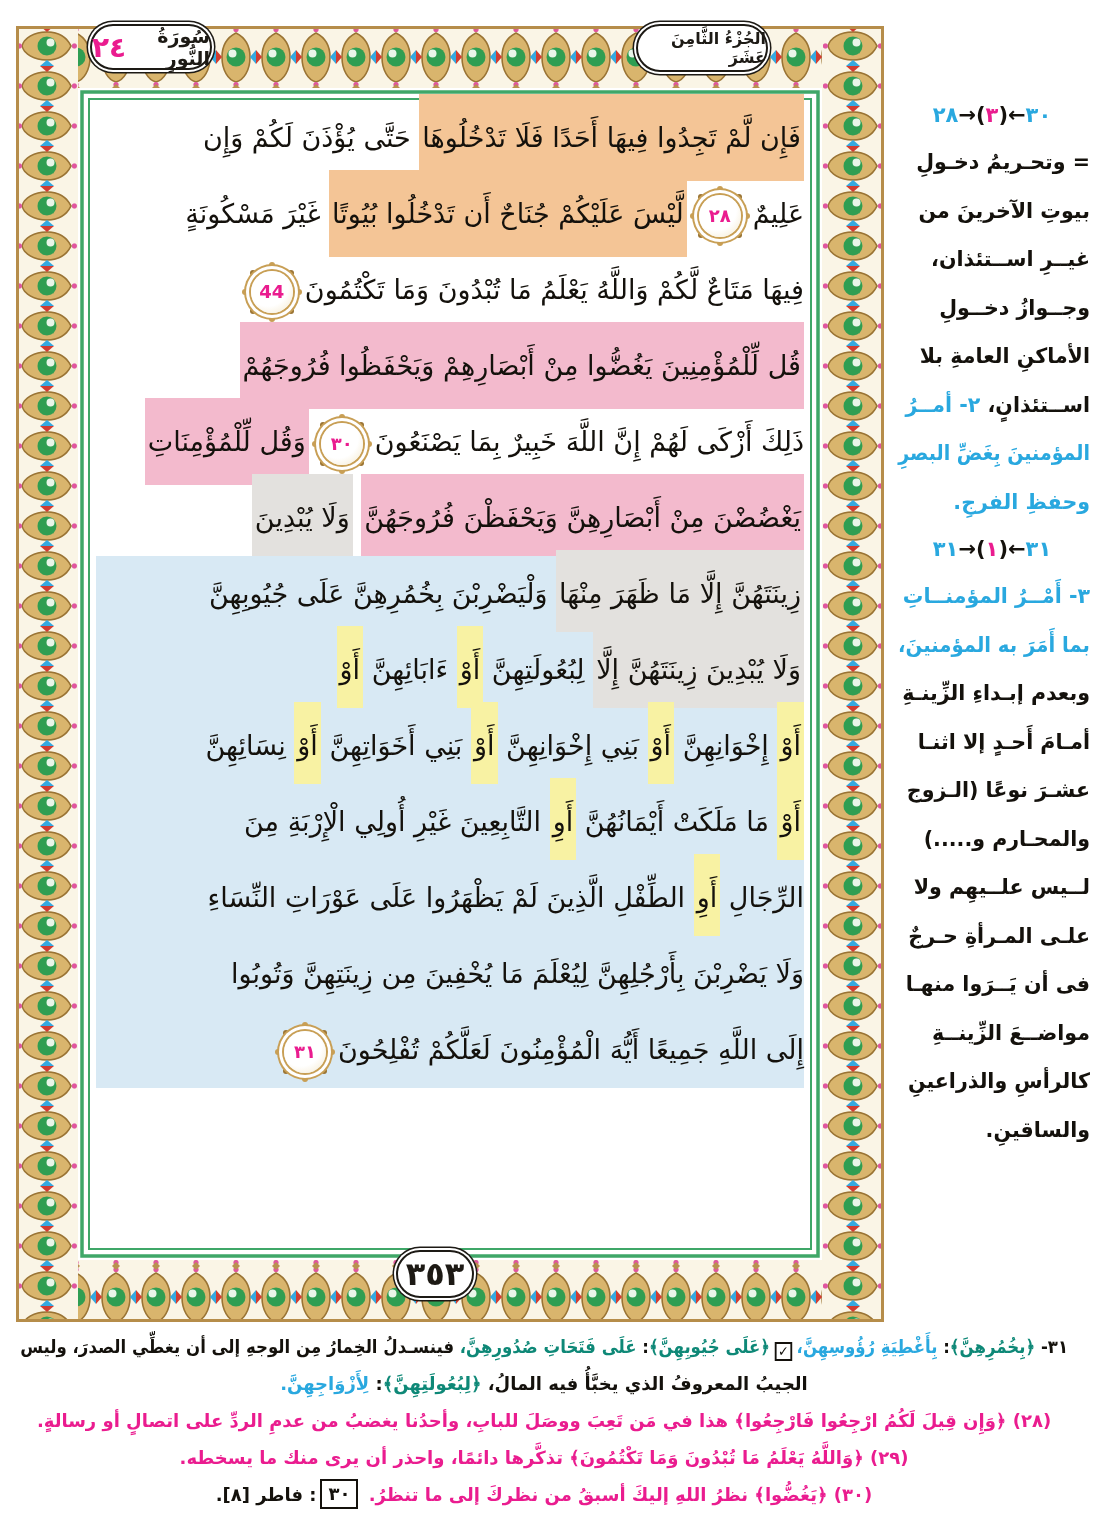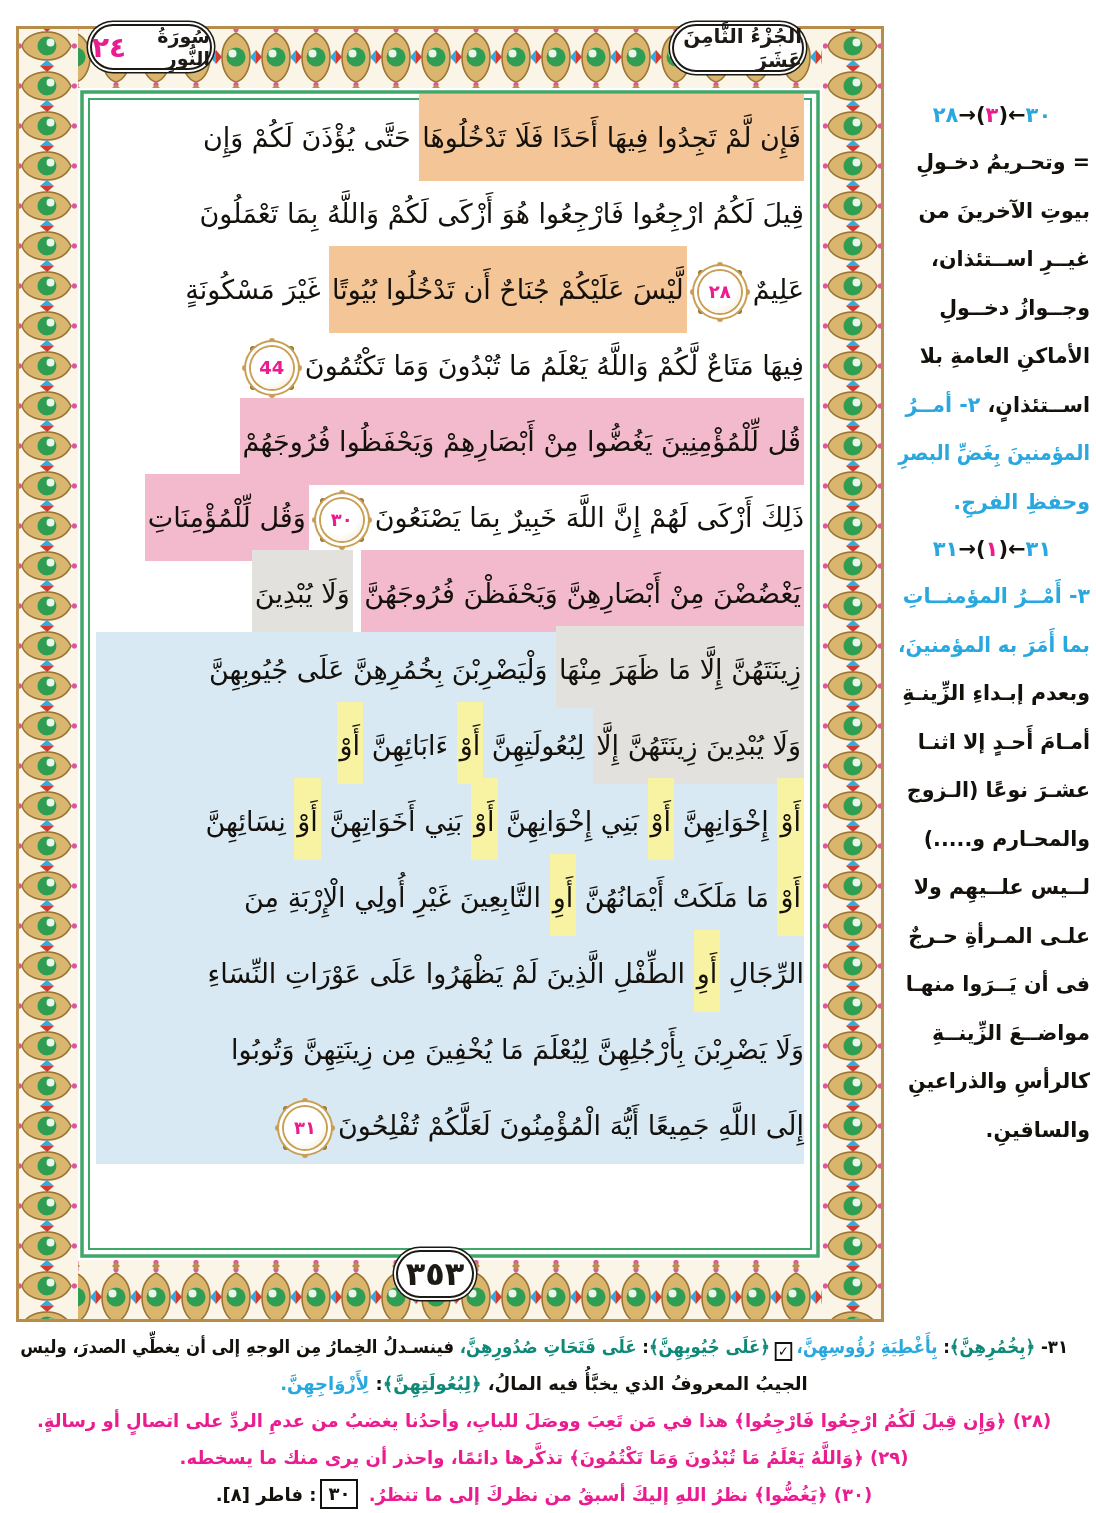--- a/index.html
+++ b/index.html
@@ -8,21 +8,21 @@
 
   
   .page-block { position:absolute; left:16px; top:26px; width:868px; height:1296px; background:#fff; }
   .frame-svg { position:absolute; left:0; top:0; }
 
   
   .cartouche { position:absolute; background:#fff; border:2px solid #1d1a15; border-radius:26px;
     box-shadow:0 0 0 2px #fff, 0 0 0 3.5px #1d1a15; display:flex; align-items:center; justify-content:center;
     gap:6px; direction:rtl; font-weight:bold; color:#1d1a15; z-index:5; }
   .cartouche.surah { left:90px; top:24px; width:122px; height:46px; font-size:19px; }
-  .cartouche.juz   { left:636px; top:24px; width:132px; height:48px; font-size:20px;margin-left:36px; }
+  .cartouche.juz   { left:636px; top:24px; width:132px; height:48px; font-size:16px; }
   .cartouche.pageno{ left:396px; top:1250px; width:78px; height:48px; font-size:32px; }
   .surah-num { color:var(--magenta); font-size:28px; }
 
   
   .quran-area { position:absolute; left:96px; top:100px; width:708px; height:1142px; direction:rtl; z-index:2; }
   .q-line { position:relative; width:708px; height:76px; line-height:76px; white-space:nowrap;
     font-size:27px; color:#14110c; text-align:right; }
   .q-line.blue { background:var(--bluepanel); }
   .q-line .hl { padding:28px 3px; }
   .hl.orange { background:var(--orange); }
@@ -107,21 +107,20 @@
   </div>
   <div class="cartouche juz">
     <span>الجُزْءُ الثَّامِنَ عَشَرَ</span>
   </div>
   <div class="cartouche pageno">
     <span>٣٥٣</span>
   </div>
 
   <div class="quran-area" id="quran-area">
       <div class="q-line"><span class="hl orange">فَإِن لَّمْ تَجِدُوا فِيهَا أَحَدًا فَلَا تَدْخُلُوهَا</span><span> حَتَّى يُؤْذَنَ لَكُمْ وَإِن</span></div>
-      <div class="q-line"><span>قِيلَ لَكُمُ ارْجِعُوا فَارْجِعُوا هُوَ أَزْكَى لَكُمْ وَاللَّهُ بِمَا تَعْمَلُونَ</span></div>
       <div class="q-line"><span>عَلِيمٌ</span><span class="vmark">٢٨</span><span class="hl orange">لَّيْسَ عَلَيْكُمْ جُنَاحٌ أَن تَدْخُلُوا بُيُوتًا</span><span> غَيْرَ مَسْكُونَةٍ</span></div>
       <div class="q-line"><span>فِيهَا مَتَاعٌ لَّكُمْ وَاللَّهُ يَعْلَمُ مَا تُبْدُونَ وَمَا تَكْتُمُونَ</span><span class="vmark">44</span></div>
       <div class="q-line"><span class="hl pink">قُل لِّلْمُؤْمِنِينَ يَغُضُّوا مِنْ أَبْصَارِهِمْ وَيَحْفَظُوا فُرُوجَهُمْ</span></div>
       <div class="q-line"><span>ذَلِكَ أَزْكَى لَهُمْ إِنَّ اللَّهَ خَبِيرٌ بِمَا يَصْنَعُونَ</span><span class="vmark">٣٠</span><span class="hl pink">وَقُل لِّلْمُؤْمِنَاتِ</span></div>
       <div class="q-line"><span class="hl pink">يَغْضُضْنَ مِنْ أَبْصَارِهِنَّ وَيَحْفَظْنَ فُرُوجَهُنَّ</span><span> </span><span class="hl gray">وَلَا يُبْدِينَ</span></div>
       <div class="q-line blue"><span class="hl gray">زِينَتَهُنَّ إِلَّا مَا ظَهَرَ مِنْهَا</span><span> وَلْيَضْرِبْنَ بِخُمُرِهِنَّ عَلَى جُيُوبِهِنَّ</span></div>
       <div class="q-line blue"><span class="hl gray">وَلَا يُبْدِينَ زِينَتَهُنَّ إِلَّا</span><span> لِبُعُولَتِهِنَّ </span><span class="hl yellow">أَوْ</span><span> ءَابَائِهِنَّ </span><span class="hl yellow">أَوْ</span></div>
       <div class="q-line blue"><span class="hl yellow">أَوْ</span><span> إِخْوَانِهِنَّ </span><span class="hl yellow">أَوْ</span><span> بَنِي إِخْوَانِهِنَّ </span><span class="hl yellow">أَوْ</span><span> بَنِي أَخَوَاتِهِنَّ </span><span class="hl yellow">أَوْ</span><span> نِسَائِهِنَّ</span></div>
       <div class="q-line blue"><span class="hl yellow">أَوْ</span><span> مَا مَلَكَتْ أَيْمَانُهُنَّ </span><span class="hl yellow">أَوِ</span><span> التَّابِعِينَ غَيْرِ أُولِي الْإِرْبَةِ مِنَ</span></div>
       <div class="q-line blue"><span>الرِّجَالِ </span><span class="hl yellow">أَوِ</span><span> الطِّفْلِ الَّذِينَ لَمْ يَظْهَرُوا عَلَى عَوْرَاتِ النِّسَاءِ</span></div>

